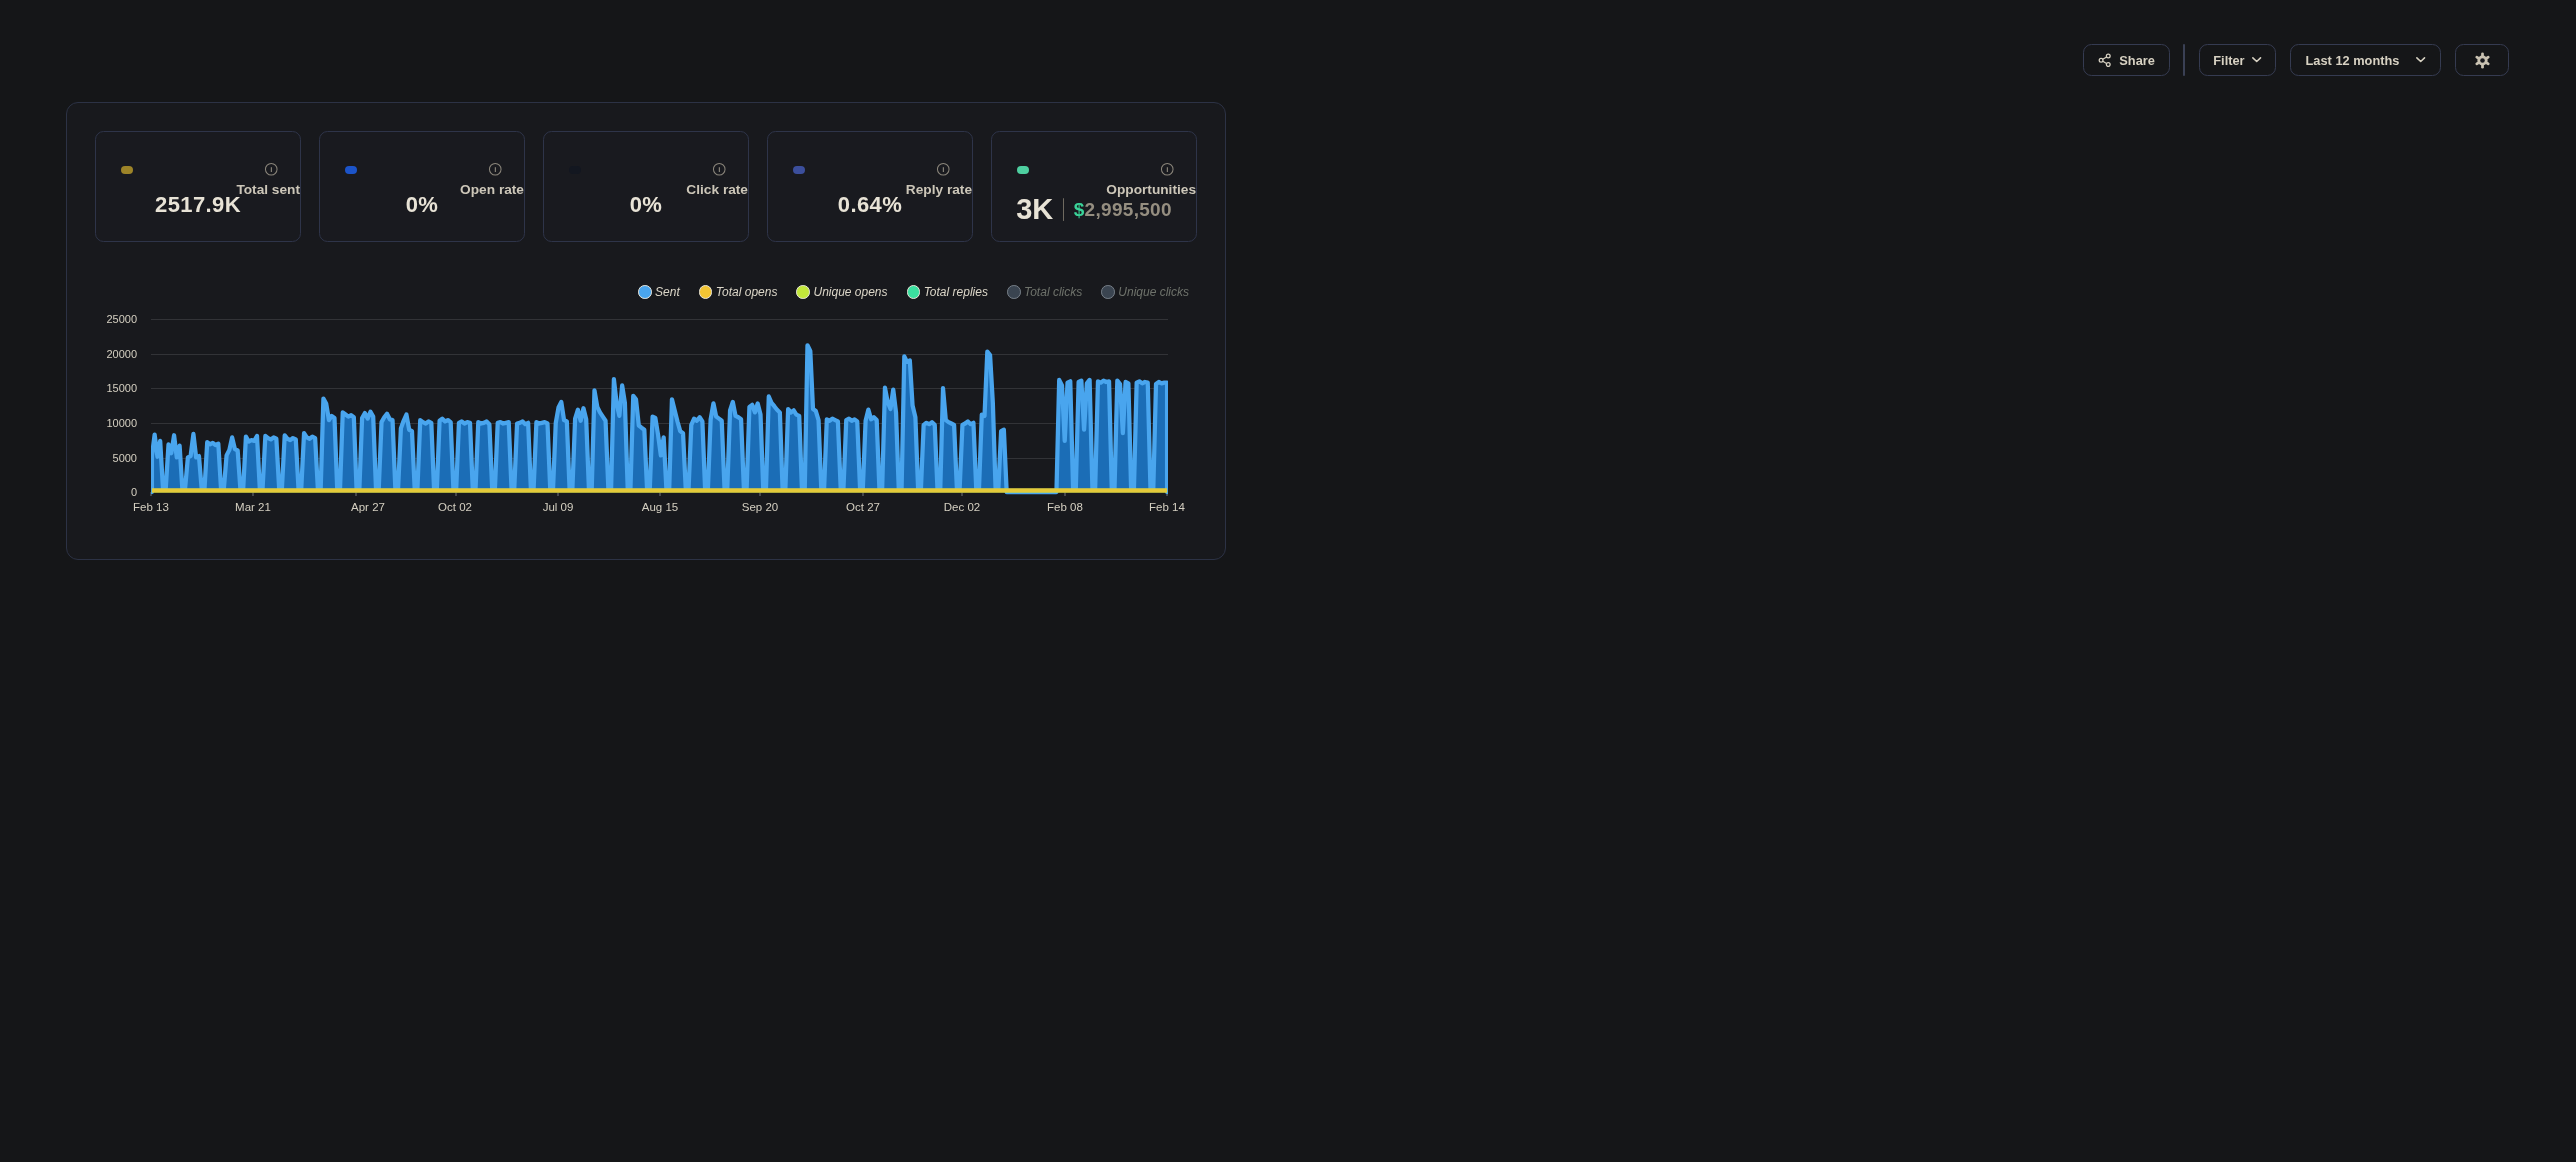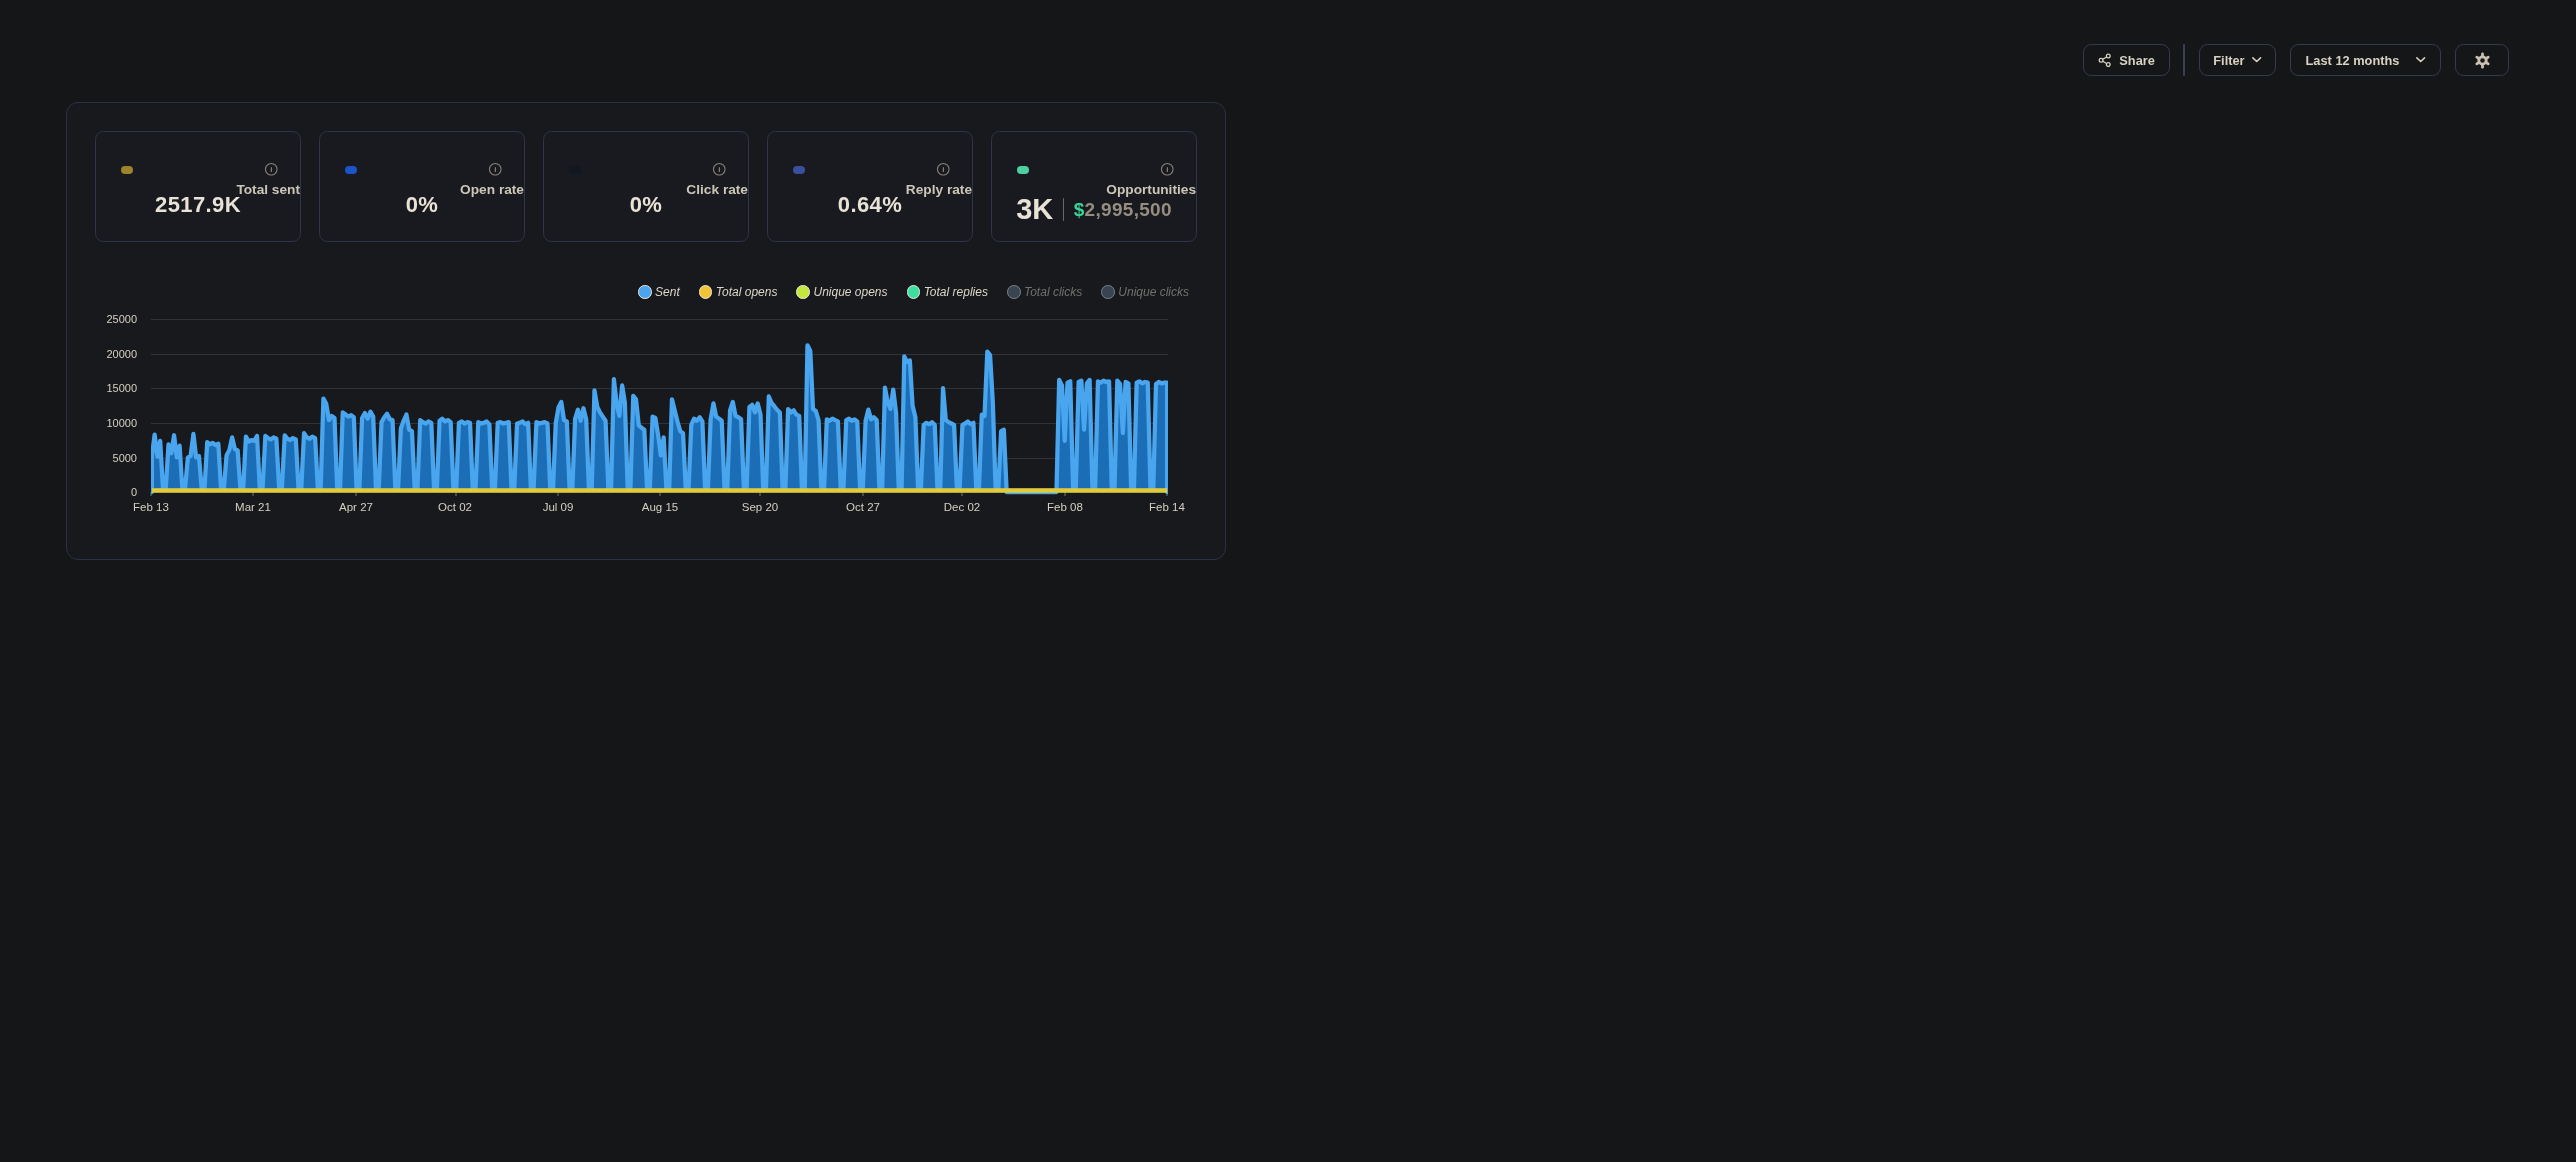--- a/index.html
+++ b/index.html
@@ -210,21 +210,21 @@
       <div class="y-label" style="top: 314px;">10000</div>
       <div class="gridline" style="top: 355px;"></div>
       <div class="y-label" style="top: 349px;">5000</div>
       <div class="gridline" style="top: 389px;"></div>
       <div class="y-label" style="top: 383px;">0</div>
       <div class="x-tick" style="left: 83px;"></div>
       <div class="x-label" style="left: 54px;">Feb 13</div>
       <div class="x-tick" style="left: 185px;"></div>
       <div class="x-label" style="left: 156px;">Mar 21</div>
       <div class="x-tick" style="left: 288px;"></div>
-      <div class="x-label" style="left: 259px;">Apr 27</div>
+      <div class="x-label" style="left: 271px;">Apr 27</div>
       <div class="x-tick" style="left: 388px;"></div>
       <div class="x-label" style="left: 358px;">Oct 02</div>
       <div class="x-tick" style="left: 490px;"></div>
       <div class="x-label" style="left: 461px;">Jul 09</div>
       <div class="x-tick" style="left: 592px;"></div>
       <div class="x-label" style="left: 563px;">Aug 15</div>
       <div class="x-tick" style="left: 692px;"></div>
       <div class="x-label" style="left: 663px;">Sep 20</div>
       <div class="x-tick" style="left: 795px;"></div>
       <div class="x-label" style="left: 766px;">Oct 27</div>

